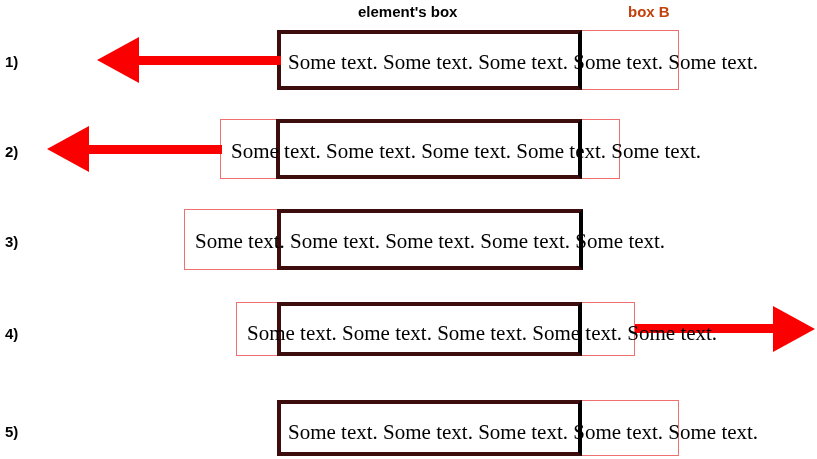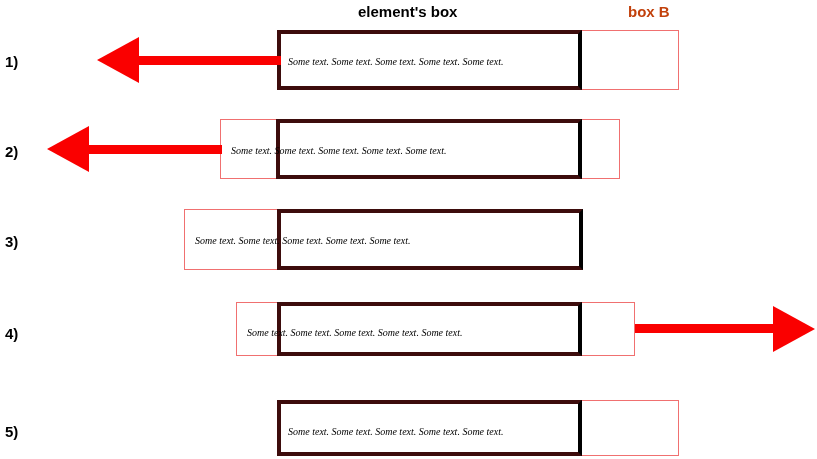--- a/index.html
+++ b/index.html
@@ -67,25 +67,24 @@
     border-top: 4px solid #3d0c0c;
     border-left: 4px solid #3d0c0c;
     border-bottom: 4px solid #3d0c0c;
     border-right: 4px solid #000000;
   }
 
   
   .row-text {
     position: absolute;
     font-family: "Liberation Serif", serif;
-    font-size: 10px;
+    font-size: 21px;
     line-height: 18px;
     color: #000000;
     white-space: nowrap;
-    font-style: italic;
   }
 
   
   .arrow-shaft {
     position: absolute;
     background: #fa0000;
     height: 9px;
   }
   .arrow-head {
     position: absolute;

